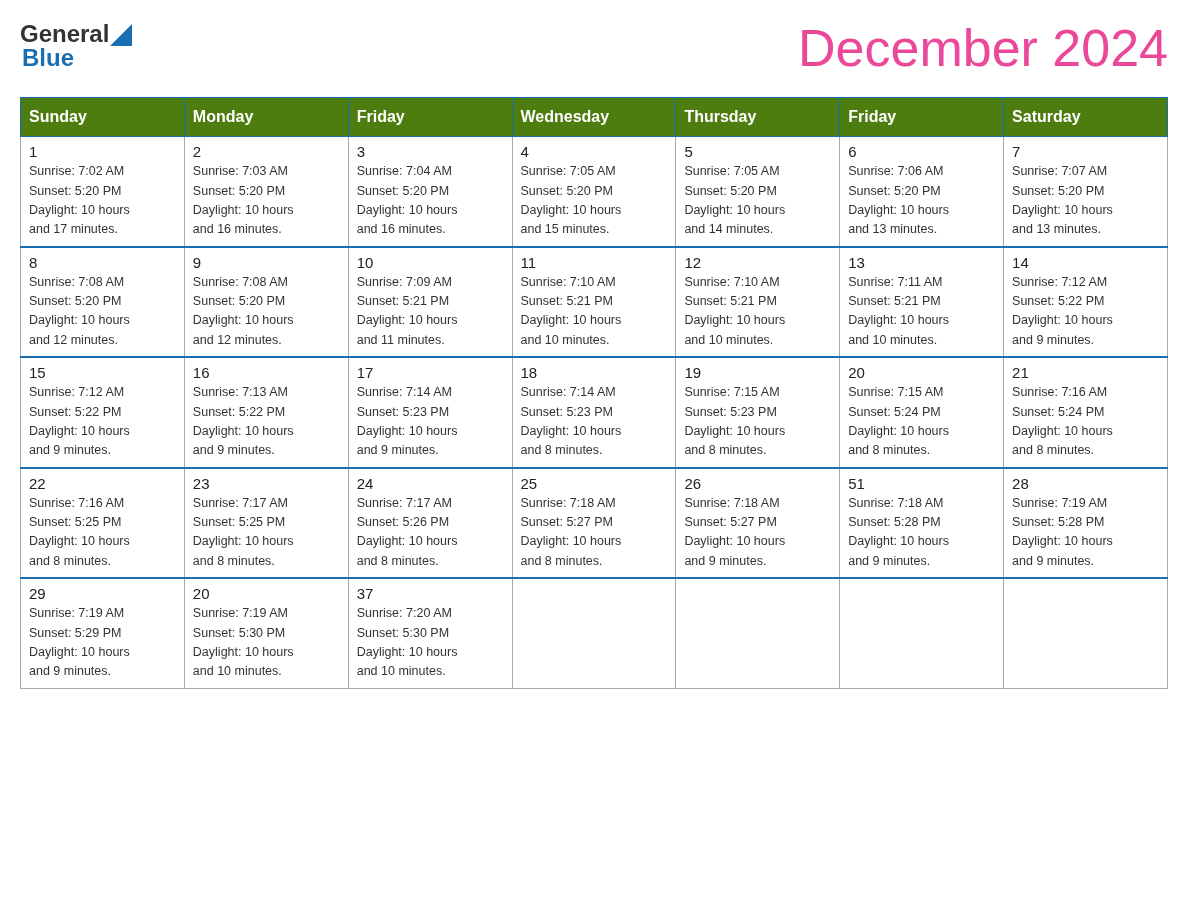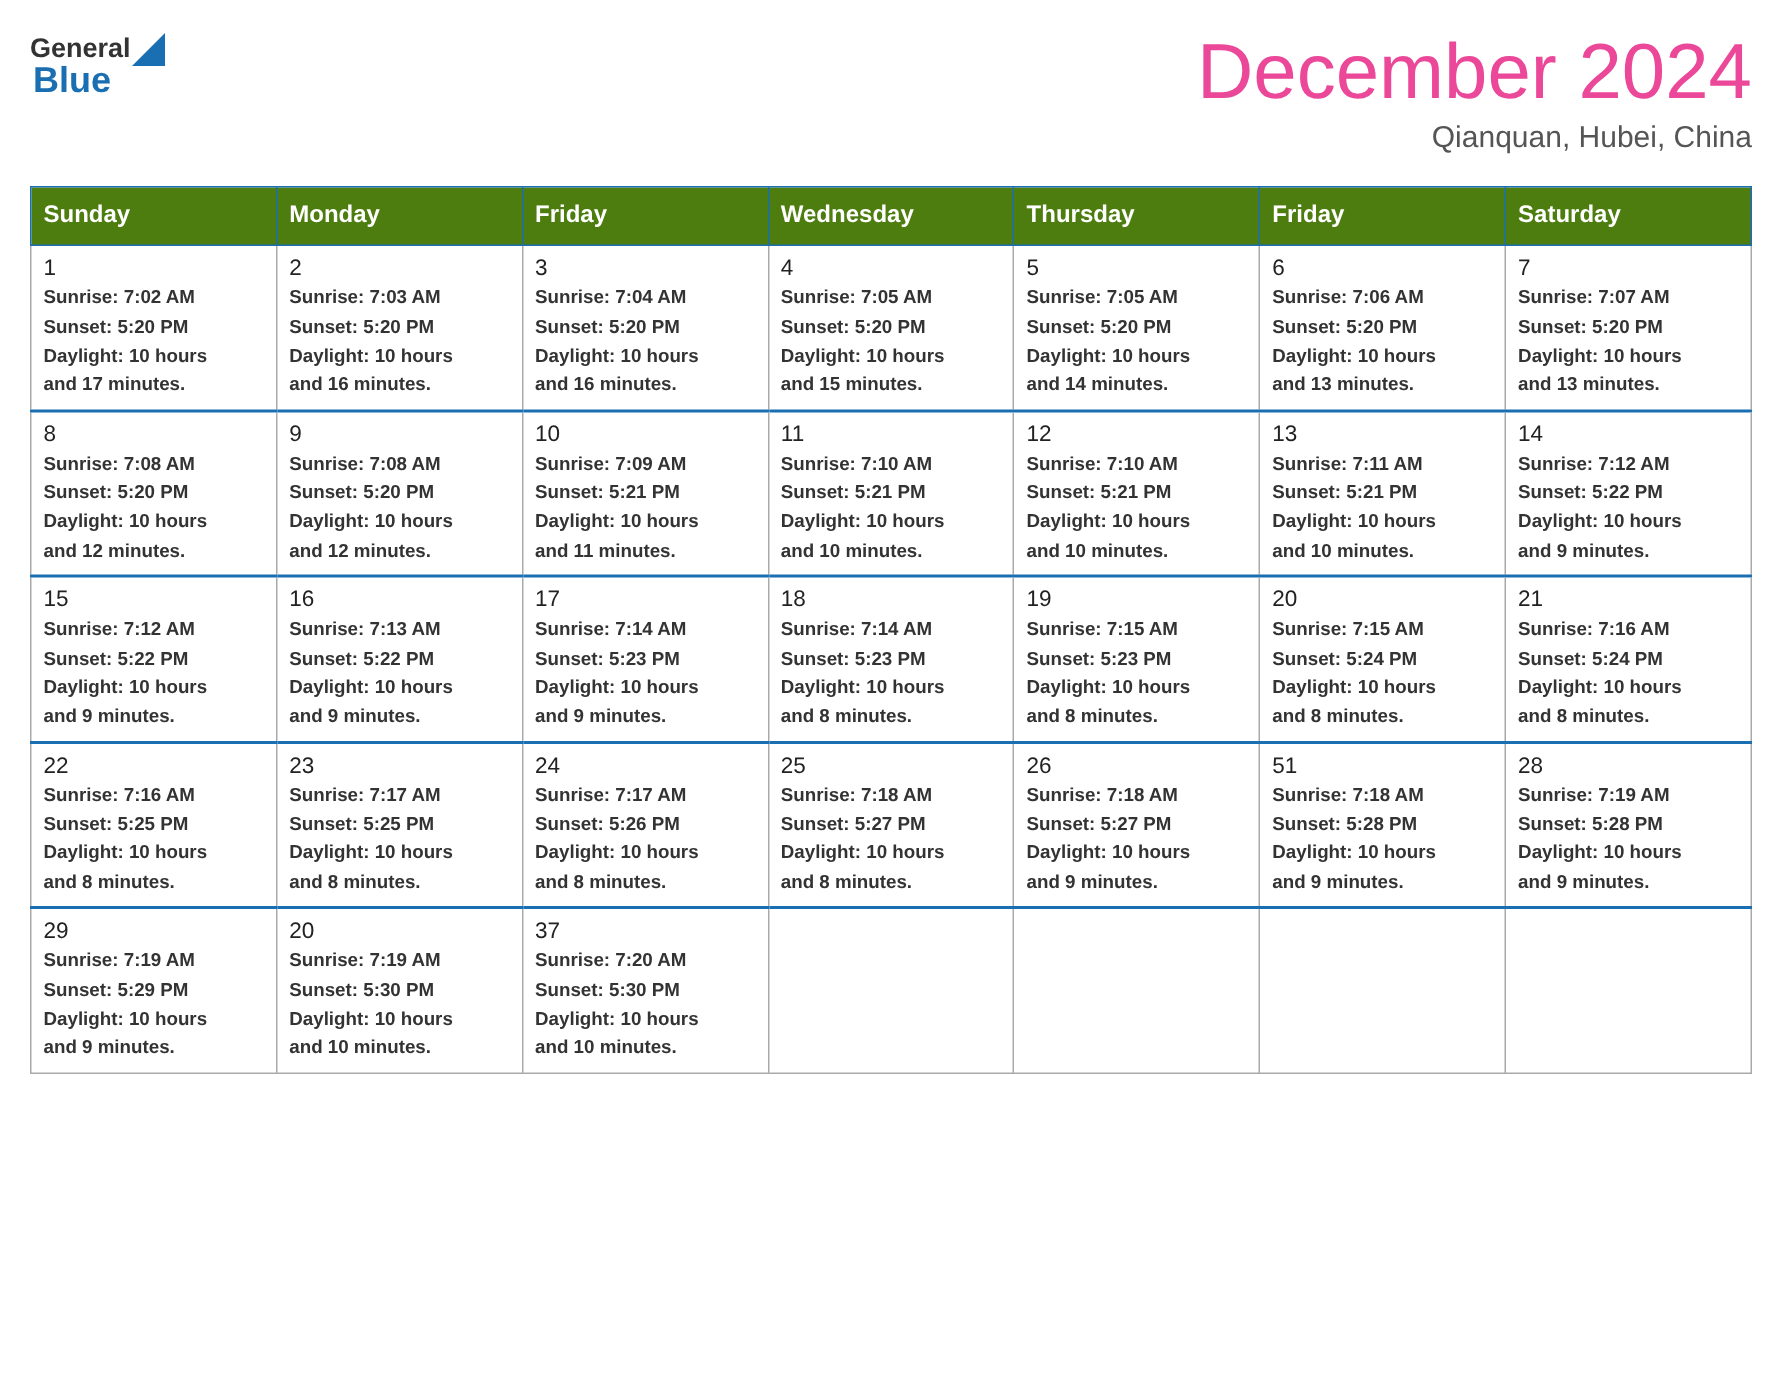--- a/index.html
+++ b/index.html
@@ -65,46 +65,44 @@
     .day-number {
       font-size: 15px;
       font-weight: normal;
       margin-bottom: 2px;
       display: block;
     }
     .day-info {
       font-size: 12.5px;
       line-height: 1.55;
       color: #333;
-      font-weight: bold;
     }
     .calendar-table tbody tr:not(:last-child) td {
       border-bottom: 2px solid #1a6fb3;
     }
     .calendar-table tbody tr td:empty {
       background: #fff;
     }
   </style>
 </head>
 <body>
 
 <div class="header">
   <div class="logo-wrapper">
     <div class="logo-line1">
-      <span style="font-size:18px; font-weight:bold; color:#333;">General</span>
+      <span style="font-size:24px; font-weight:bold; color:#333;">General</span>
 
       <svg width="22" height="22" viewBox="0 0 22 22" style="margin-left:1px; margin-top:2px;">
         <polygon points="0,22 22,0 22,22" fill="#1a6fb3"></polygon>
       </svg>
     </div>
     <div style="font-size:24px; font-weight:bold; color:#1a6fb3; margin-top:-4px; margin-left:2px;">Blue</div>
   </div>
   <div class="title-block">
     <div class="month-title">December 2024</div>
-    <div class="location">Qianquan, Hubei, China</div>
   </div>
 </div>
 
 <table class="calendar-table">
   <thead>
     <tr>
       <th>Sunday</th>
       <th>Monday</th>
       <th>Friday</th>
       <th>Wednesday</th>

